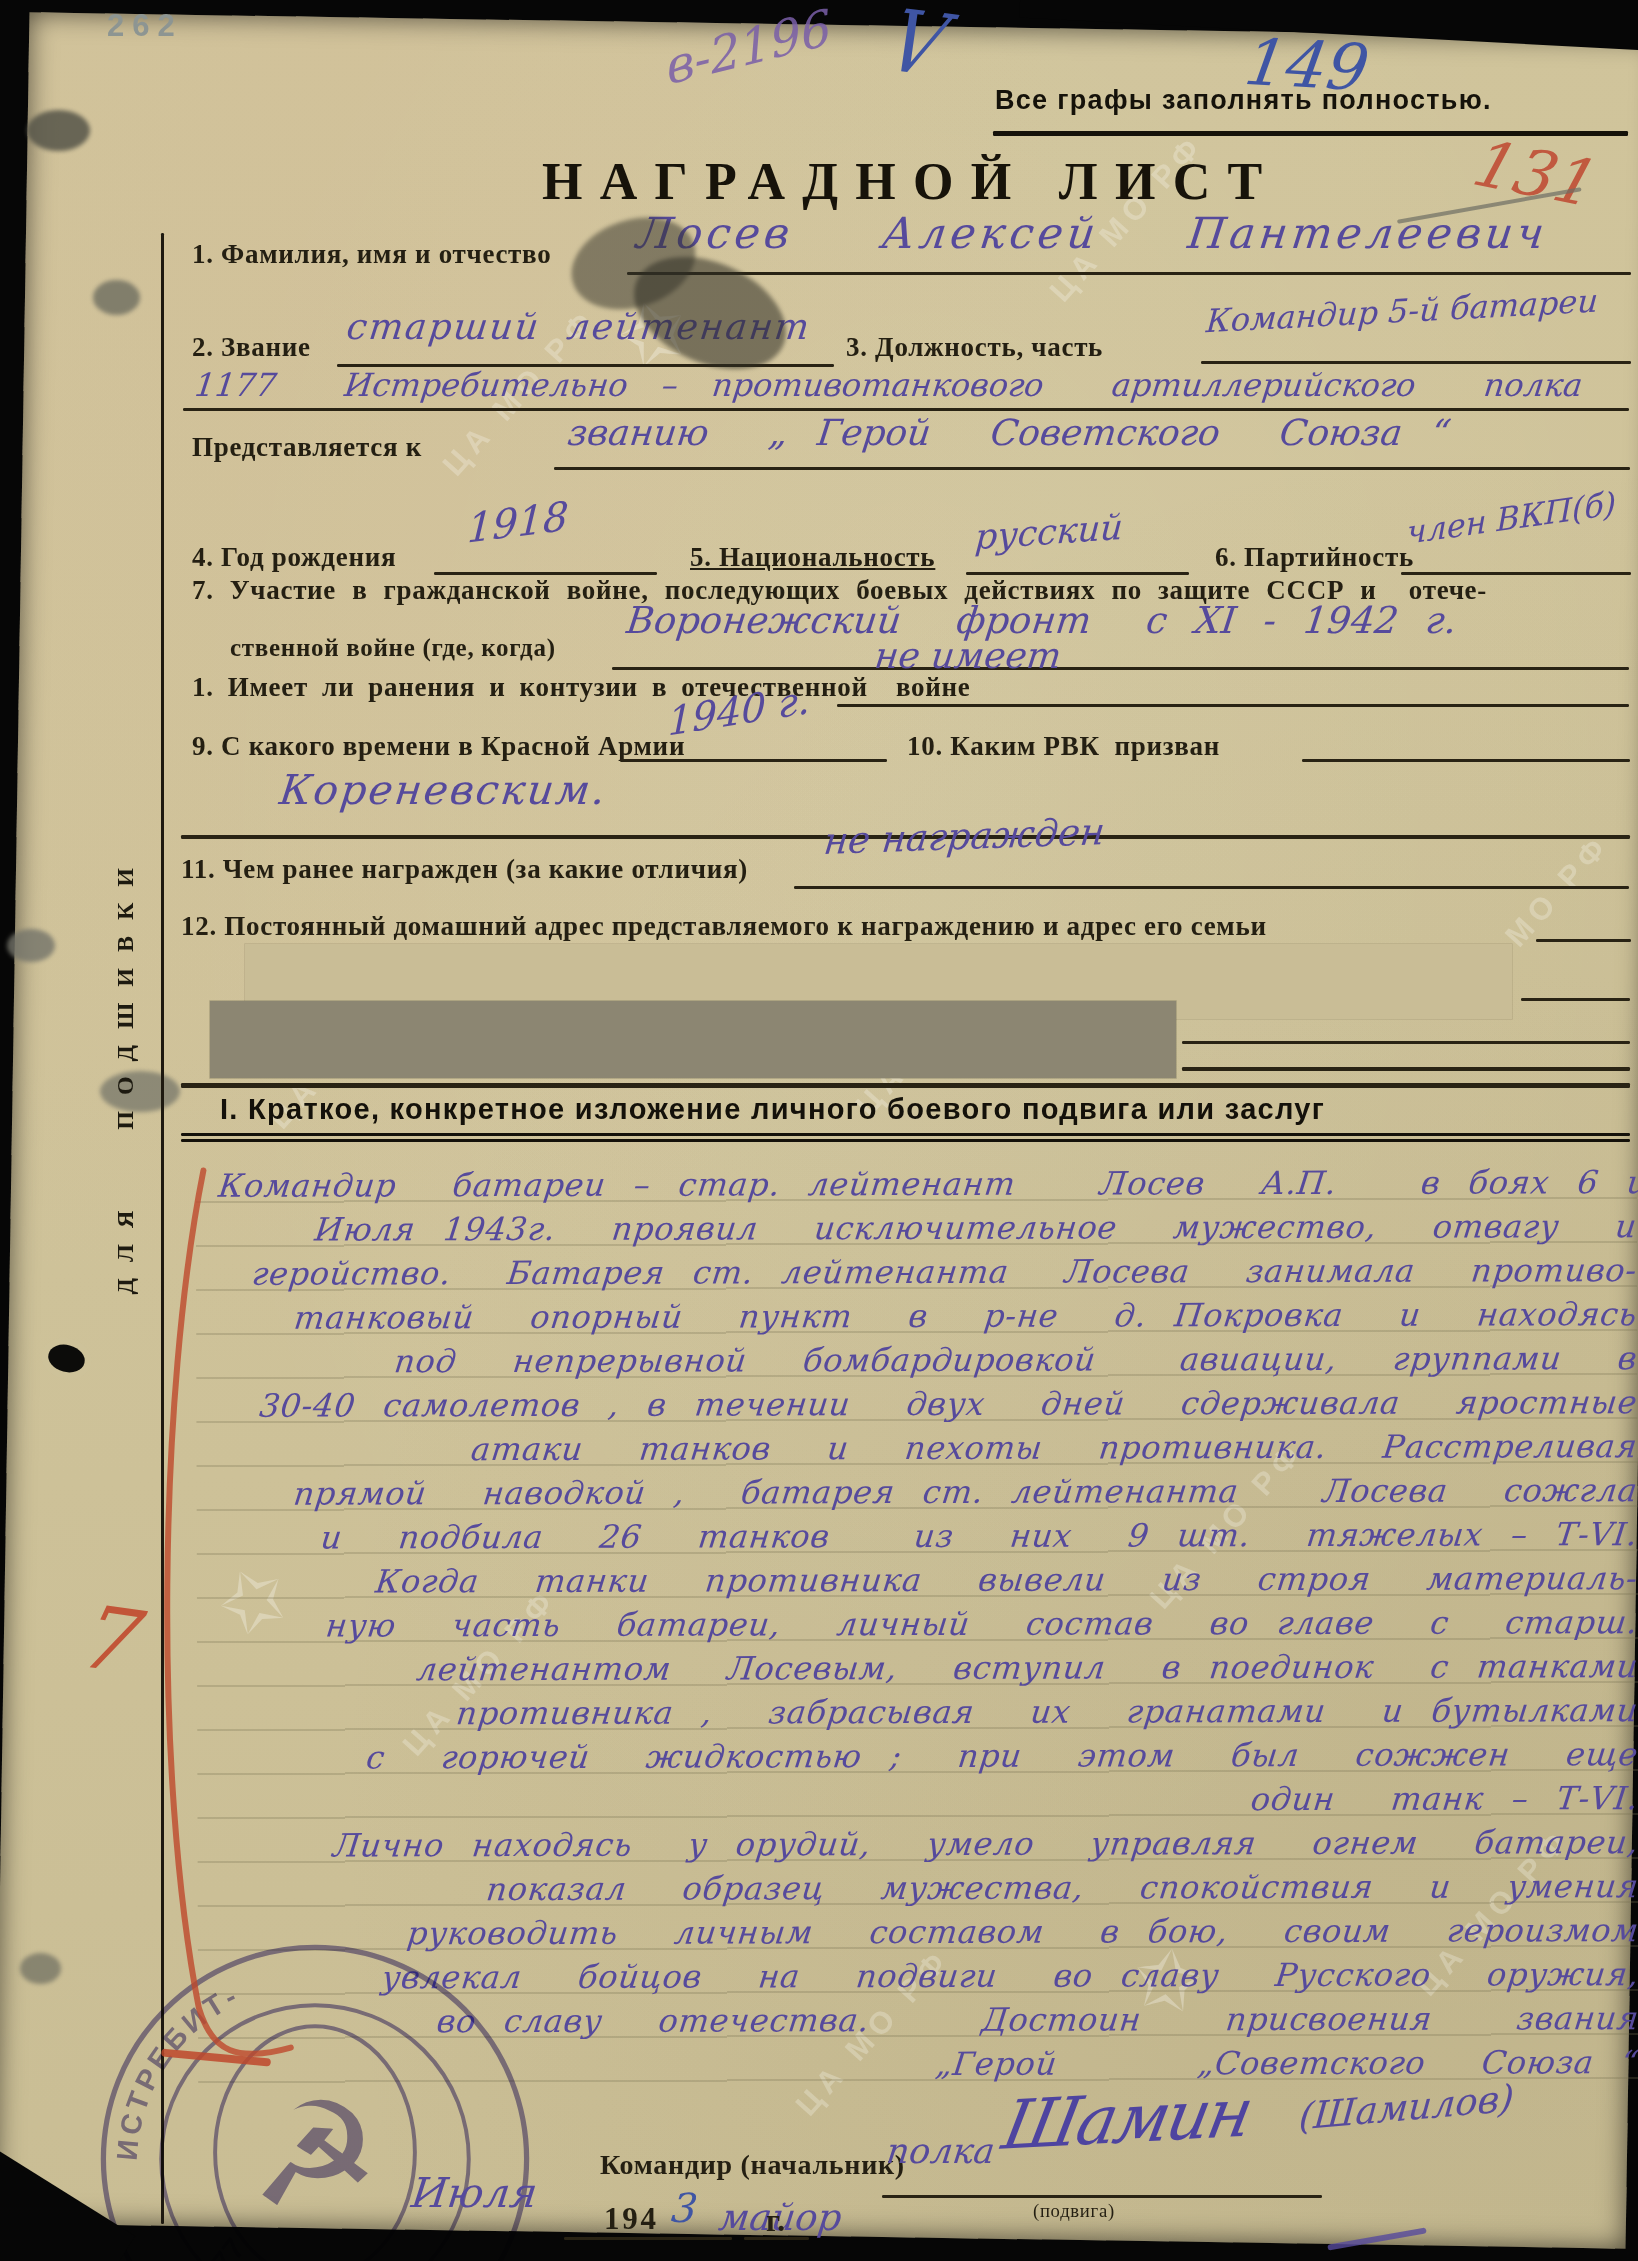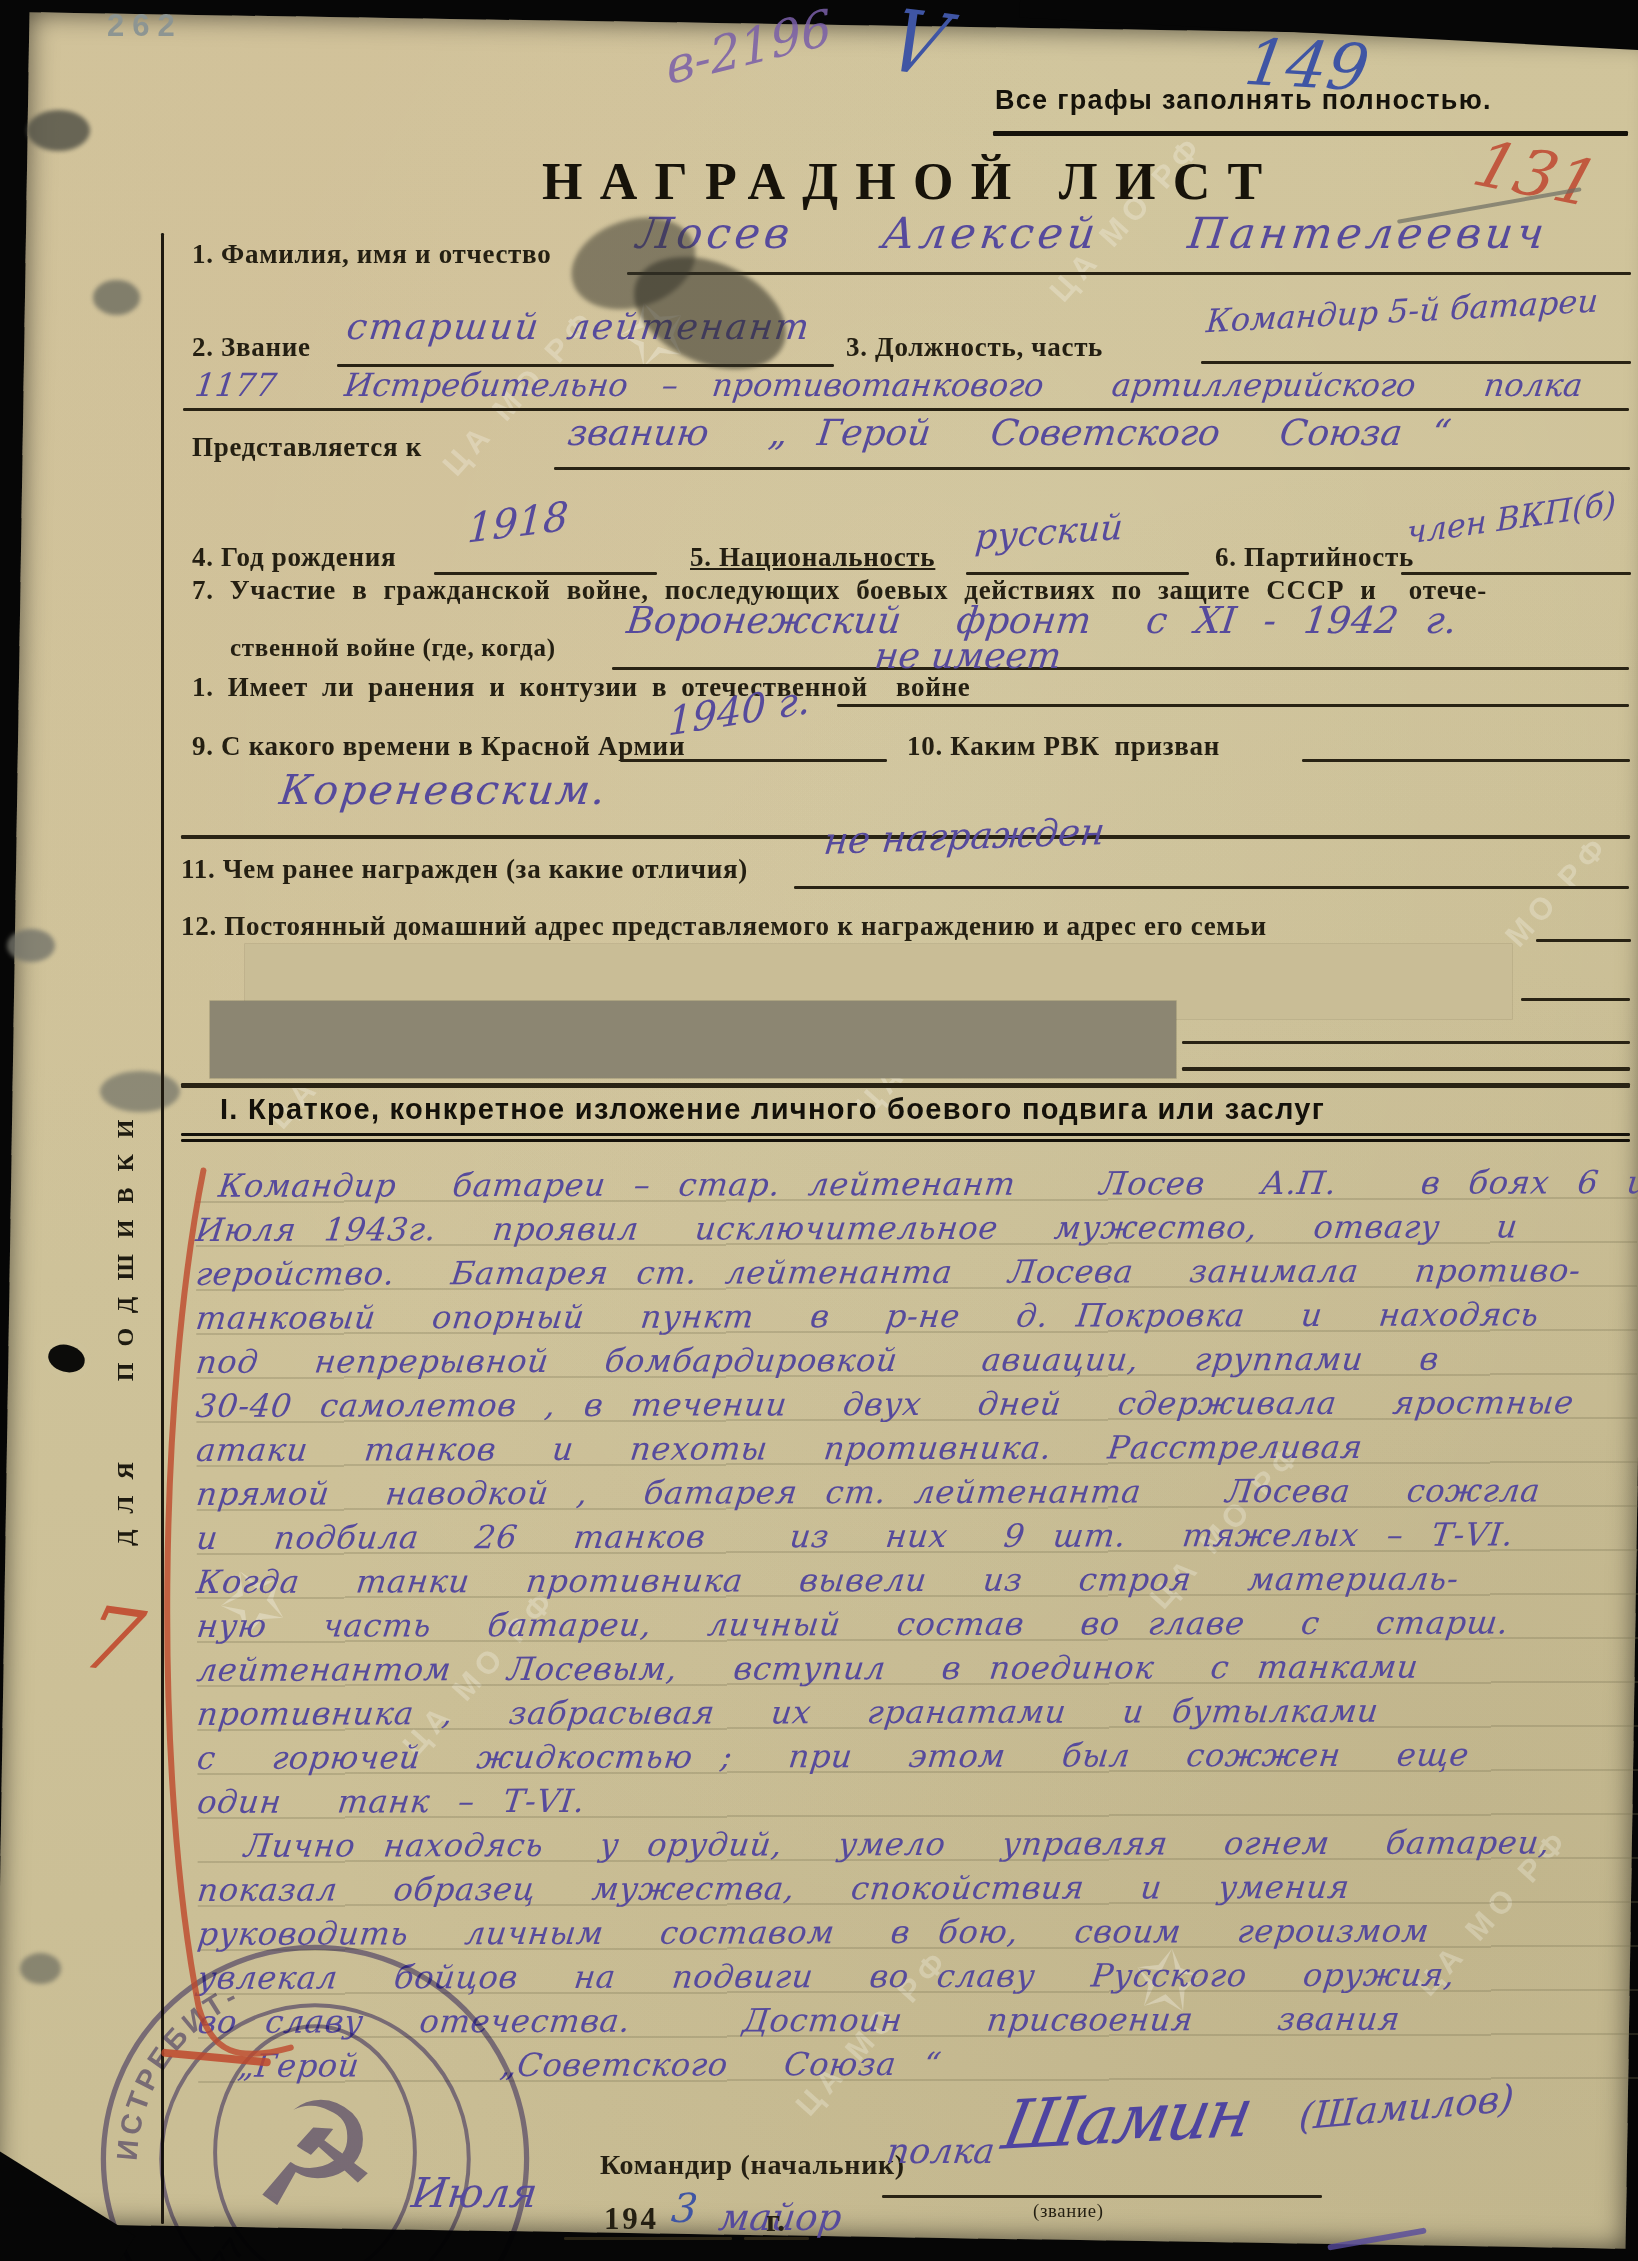--- a/index.html
+++ b/index.html
@@ -1,17 +1,17 @@
 <!DOCTYPE html>
 <html style="font-size:10.7px"><head>
 <meta charset="utf-8">
 <style>
   html,body{margin:0;padding:0;background:#050505;}
   #canvas{position:relative;width:1638px;height:2261px;overflow:hidden;background:#060606;
-          font-family:"Liberation Serif",serif;}
+          font-family:"Liberation Serif",serif;text-align:right;}
   .abs{position:absolute;}
   #paper{position:absolute;left:12px;top:25px;width:1631px;height:2211px;
          background:
            radial-gradient(ellipse at 18% 12%, rgba(214,186,150,.25), transparent 40%),
            radial-gradient(ellipse at 55% 35%, rgba(255,255,240,.07), transparent 60%),
            radial-gradient(ellipse at 90% 80%, rgba(120,110,70,.12), transparent 55%),
            linear-gradient(176deg,#d0c49b 0%,#cfc39a 45%,#c9bd94 100%);
          transform:rotate(0.9deg);box-shadow:0 0 27px rgba(0,0,0,.6) inset;}
   .lbl{position:absolute;font-family:"Liberation Serif",serif;font-weight:700;
        color:#241f12;white-space:pre;letter-spacing:0.7px;}
@@ -176,21 +176,21 @@
     <path d="M 305 1755 C 238 2090, 230 2660, 298 3010 C 318 3078, 356 3092, 436 3070" fill="none" stroke="rgba(190,72,44,0.8)" stroke-width="9" stroke-linecap="round"></path>
     <path d="M 248 3078 L 400 3092" fill="none" stroke="rgba(190,72,44,0.85)" stroke-width="12" stroke-linecap="round"></path>
     <path d="M 2098 332 L 2368 284" fill="none" stroke="rgba(110,110,100,0.7)" stroke-width="6" stroke-linecap="round"></path>
   </svg>
 
   <div class="lbl" style="left:600px;top:2149px;font-size:28px;">Командир (начальник)</div>
   <div class="hw" style="left:887px;top:2131px;font-size:35px;">полка</div>
   <div class="hw" style="left:1004px;top:2080px;font-size:67px;letter-spacing:-2.7px;transform:rotate(-3deg) skewX(-14deg);color:#4e44a0;">Шамин</div>
   <div class="hw" style="left:1299px;top:2086px;font-size:37px;transform:rotate(-5deg) skewX(-10deg);">(Шамилов)</div>
   <div class="rule" style="left:882px;top:2195px;width:440px;"></div>
-  <div class="lbl" style="left:1033px;top:2200px;font-size:18.7px;font-weight:400;">(звание)</div>
+  <div class="lbl" style="left:1033px;top:2200px;font-size:18.7px;font-weight:400;">(подвига)</div>
   <div class="hw" style="left:719px;top:2196px;font-size:37px;">майор</div>
   <div class="abs" style="left:1327px;top:2236px;width:100px;height:6px;background:#564a9c;opacity:.8;border-radius:3.3px;transform:rotate(-10deg);"></div>
 
   <div class="hw" style="left:412px;top:2169px;font-size:41px;z-index:7;">Июля</div>
   <div class="lbl" style="left:604px;top:2201px;font-size:31px;letter-spacing:2.7px;">194</div>
   <div class="hw hwb" style="left:672px;top:2185px;font-size:40px;">3</div>
   <div class="lbl" style="left:766px;top:2203px;font-size:31px;">г.</div>
   <div class="rule" style="left:564px;top:2237px;width:168px;"></div>
   <div class="rule" style="left:744px;top:2237px;width:65px;"></div>
 

